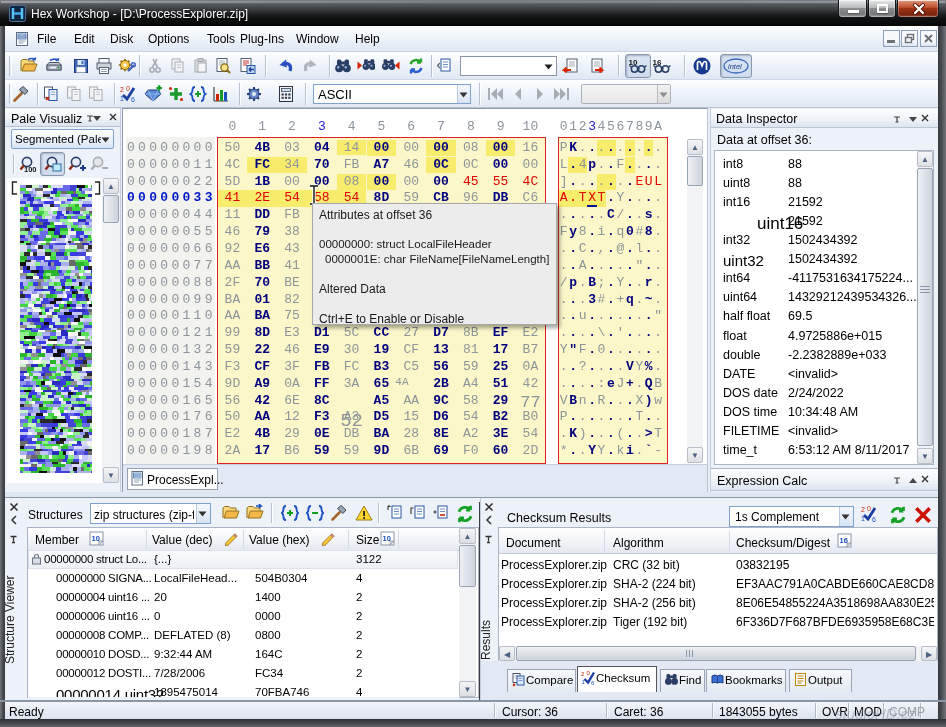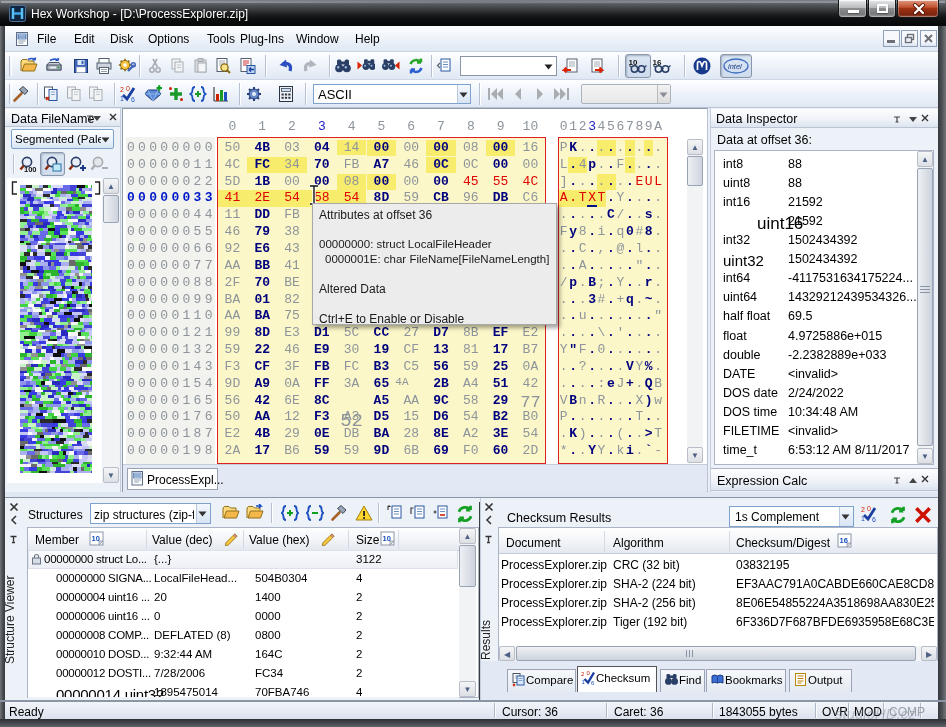--- a/index.html
+++ b/index.html
@@ -325,21 +325,21 @@
     <path d="M15 3 v12" stroke="#a8adb4" stroke-width="2"></path>
   </svg>
 <div class="a combodis" style="left:581px;top:84px;width:90px;height:20px"></div>
 <div class="a" style="left:657px;top:85px;width:13px;height:18px;background:linear-gradient(180deg,#f2f2f2,#ddd);border-left:1px solid #bbb"></div>
 <svg class="a" style="left:659px;top:92px" width="9" height="6" viewBox="0 0 9 6">
     <path d="M0.5 0.5 L8.5 0.5 L4.5 5.5 Z" fill="#8a8f96"></path>
   </svg>
 <div class="a panelbg" style="left:5px;top:108px;width:933px;height:394px"></div>
 <div class="a" style="left:5px;top:108px;width:116px;height:384px;background:#edf1f8;border-right:1px solid #c3cddc"></div>
 <div class="a ptitle" style="left:5px;top:109px;width:115px;height:18px"></div>
-<div class="a" style="left:11px;top:112px;font-size:12.5px">Data FileName</div>
+<div class="a" style="left:11px;top:112px;font-size:12.5px">Pale Visualiz</div>
 <svg class="a" style="left:86px;top:113px" width="8" height="10" viewBox="0 0 8 10">
     <path d="M1 3 h6 M4 3 v5 M2.5 8 h3" stroke="#444" stroke-width="1.2" fill="none"></path>
   </svg>
 <svg class="a" style="left:93px;top:116px" width="8" height="5" viewBox="0 0 8 5">
     <path d="M0 0 h8 L4 5 Z" fill="#444"></path>
   </svg>
 <svg class="a" style="left:109px;top:113px" width="8" height="8" viewBox="0 0 8 8">
     <path d="M1 1 L7 7 M7 1 L1 7" stroke="#333" stroke-width="1.4"></path>
   </svg>
 <div class="a combo" style="left:11px;top:129px;width:103px;height:20px"></div>

